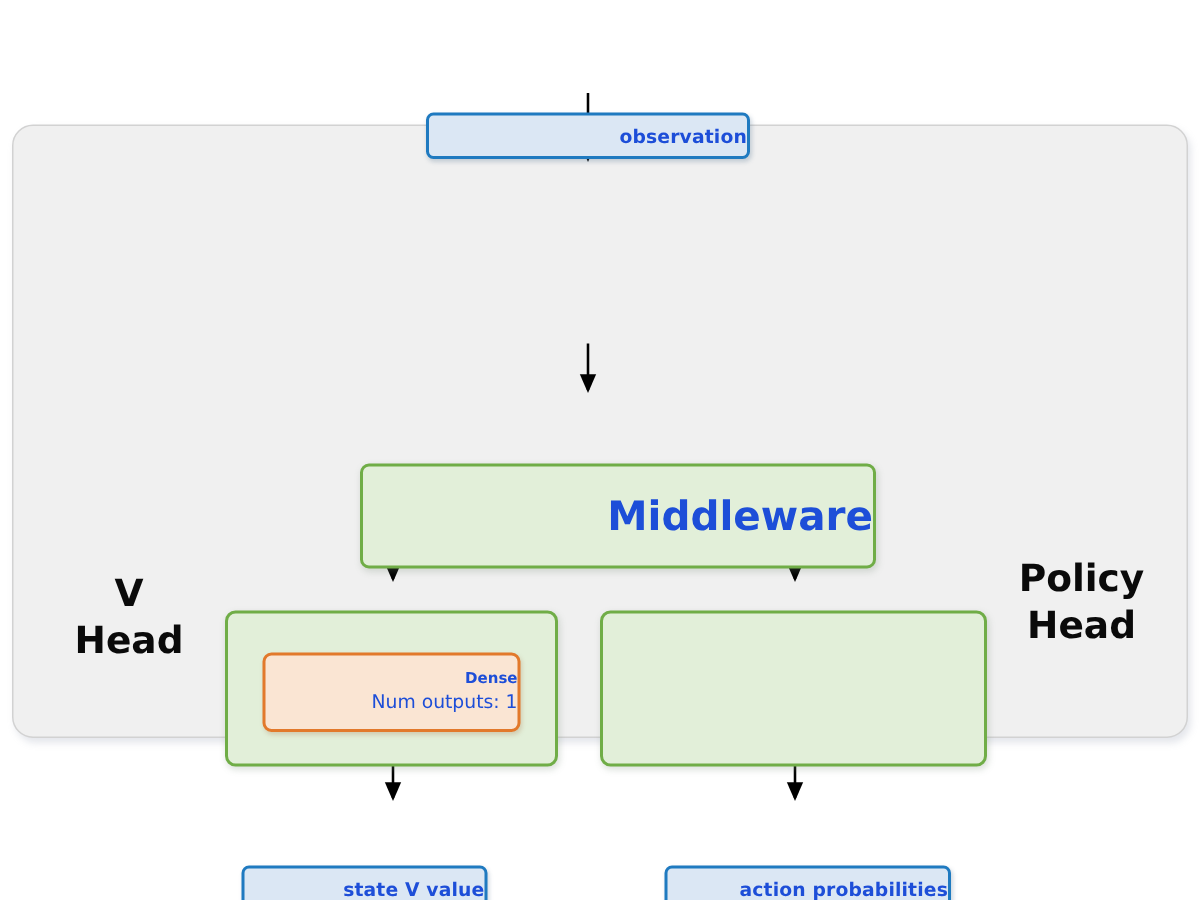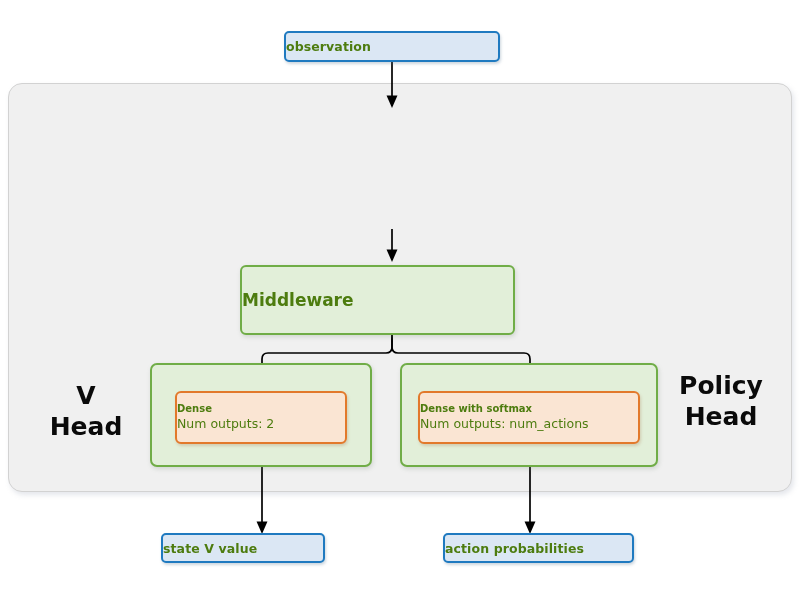--- a/index.html
+++ b/index.html
@@ -15,25 +15,26 @@
     font-family: "DejaVu Sans", "Liberation Sans", sans-serif;
     overflow: hidden;
   }
 
   
   .node {
     position: absolute;
     box-sizing: border-box;
     display: flex;
     flex-direction: column;
-    align-items: flex-start;
+    align-items: flex-end;
     justify-content: center;
     text-align: center;
-    color: #4d7c0f;
+    color: #1d4ed8;
     border-style: solid;
+    margin-top: 44px;
   }
 
   
   .io-box {
     background: #dbe7f4;
     border: 2px solid #1f7ac0;
     border-radius: 5px;
     font-size: 12.5px;
     font-weight: bold;
     letter-spacing: 0.1px;
@@ -135,40 +136,36 @@
     <path d="M262,447 L262,532" stroke="#000000" stroke-width="1.7" fill="none" marker-end="url(#arrowhead)"></path>
 
     <path d="M530,447 L530,532" stroke="#000000" stroke-width="1.7" fill="none" marker-end="url(#arrowhead)"></path>
   </svg>
 
   <div class="node io-box" style="left:284px; top:31px; width:216px; height:31px;">
     <span>observation</span>
   </div>
 
 
-  <div class="node stage-box" style="left:240px; top:265px; width:275px; height:70px; font-size:17px;">
+  <div class="node stage-box" style="left:240px; top:265px; width:344px; height:70px; font-size:27px;">
     <span>Middleware</span>
   </div>
 
   <div class="node head-group" style="left:150px; top:363px; width:222px; height:104px;"></div>
 
   <div class="node dense-box" style="left:175px; top:391px; width:172px; height:53px;">
     <span class="dense-title">Dense</span>
-    <span class="dense-sub">Num outputs: 2</span>
+    <span class="dense-sub">Num outputs: 1</span>
   </div>
 
   <div class="head-label" style="left:38px; top:381px; width:96px;">V
 Head</div>
 
   <div class="node head-group" style="left:400px; top:363px; width:258px; height:104px;"></div>
 
-  <div class="node dense-box" style="left:418px; top:391px; width:222px; height:53px;">
-    <span class="dense-title">Dense with softmax</span>
-    <span class="dense-sub">Num outputs: num_actions</span>
-  </div>
 
   <div class="head-label" style="left:666px; top:371px; width:110px;">Policy
 Head</div>
 
   <div class="node io-box" style="left:161px; top:533px; width:164px; height:30px;">
     <span>state V value</span>
   </div>
 
   <div class="node io-box" style="left:443px; top:533px; width:191px; height:30px;">
     <span>action probabilities</span>

